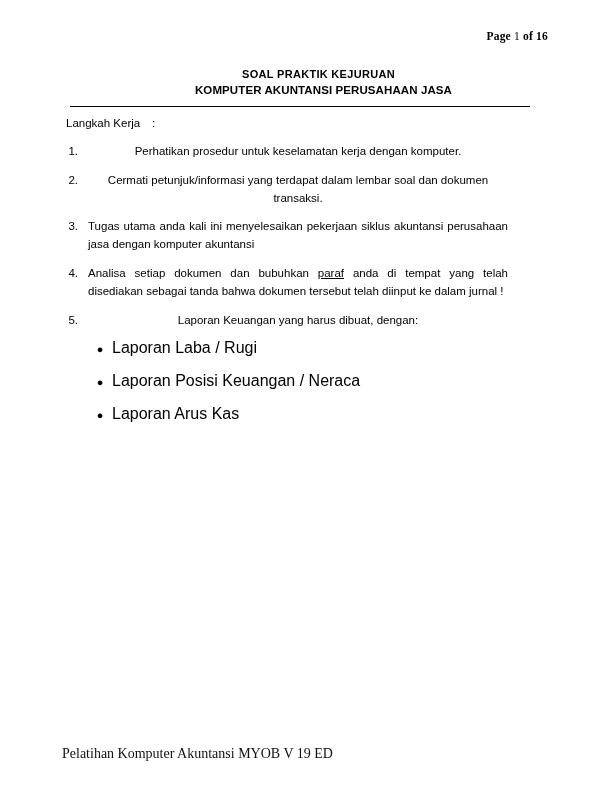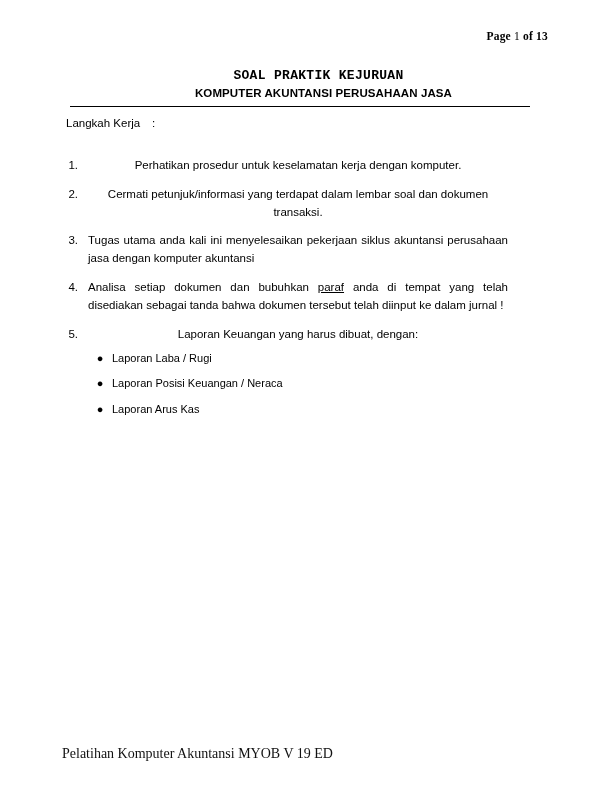--- a/index.html
+++ b/index.html
@@ -48,23 +48,23 @@
 
   
   .title-block {
     position: absolute;
     top: 68px;
     left: 0;
     width: 600px;
     text-align: center;
   }
   .title-main {
-    font-family: Liberation Mono, monospace;
-    font-weight: bold;
-    font-size: 13px;
+    font-family: Liberation Sans, sans-serif;
+    font-weight: bold;
+    font-size: 11px;
     letter-spacing: 0.3px;
     line-height: 1.2;
     margin-left: 37px;
   }
   .title-sub {
     font-family: "Liberation Sans", sans-serif;
     font-weight: bold;
     font-size: 11.5px;
     letter-spacing: 0.1px;
     margin-top: 3px;
@@ -86,21 +86,21 @@
     top: 117px;
     left: 0;
     width: 600px;
   }
 
   .langkah-row {
     display: flex;
     margin-left: 66px;
     font-family: "Liberation Sans", sans-serif;
     font-size: 11.5px;
-    margin-bottom: 28px;
+    margin-bottom: 14px;
   }
   .langkah-label {
     width: 86px;
   }
   .langkah-colon {
     width: 10px;
   }
 
   ol.steps {
     list-style: none;
@@ -147,21 +147,21 @@
     margin-bottom: 9px;
   }
   .bullet-dot {
     width: 24px;
     flex: none;
     font-size: 11px;
     line-height: 1.5;
   }
   .bullet-text {
     font-family: "Liberation Sans", sans-serif;
-    font-size: 11px;
+    font-size: 16px;
     line-height: 1.5;
   }
 
   
   .footer {
     position: absolute;
     bottom: 38px;
     left: 62px;
     font-family: Liberation Serif, serif;
     font-size: 14px;
@@ -170,21 +170,21 @@
 </style>
 </head>
 <body>
 
 <div class="page">
 
   <div class="page-header">
     <span class="pg-label">Page</span>
     <span class="pg-num">1</span>
     <span class="pg-of">of</span>
-    <span class="pg-total">13</span>
+    <span class="pg-total">16</span>
   </div>
 
   <div class="title-block">
     <div class="title-main">SOAL PRAKTIK KEJURUAN</div>
     <div class="title-sub">KOMPUTER AKUNTANSI PERUSAHAAN JASA</div>
   </div>
 
   <div class="rule"></div>
 
   <div class="content">

